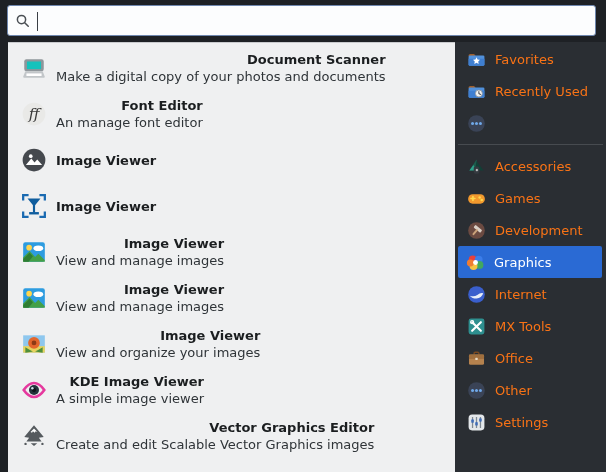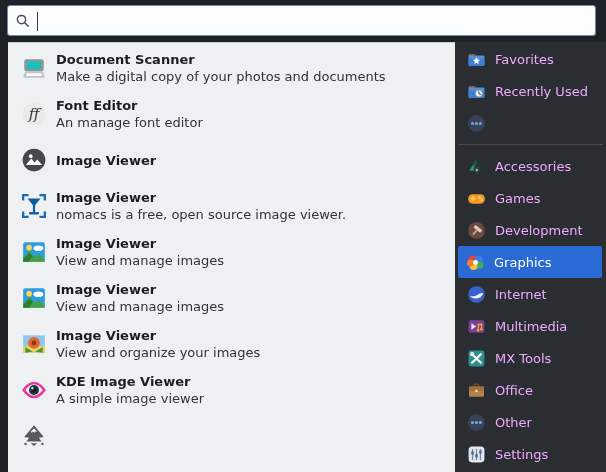--- a/index.html
+++ b/index.html
@@ -21,35 +21,35 @@
     flex:1;height:100%;border:none;outline:none;background:transparent;
     font:13px "DejaVu Sans",sans-serif;color:#222;padding:0 4px;
   }
   .caret{position:absolute;left:29px;top:6px;width:1px;height:19px;background:#3a3f45;}
   
   .app-list{
     position:absolute;left:8px;top:42px;width:447px;height:430px;
     background:#eff0f1;box-sizing:border-box;padding-top:2px;
     border-top:1px solid #c9cbce;
   }
-  .app-row{height:46px;display:flex;align-items:center;padding-left:13px;box-sizing:border-box;}
+  .app-row{height:46px;display:flex;align-items:center;padding-left:13px;box-sizing:border-box;text-align:right;}
   .app-icon{width:26px;height:26px;flex:0 0 auto;margin-right:9px;}
   .app-icon svg{width:26px;height:26px;display:block;}
   .app-text{display:flex;flex-direction:column;justify-content:center;}
   .app-title{font-size:13px;font-weight:bold;color:#1b1e20;line-height:17px;white-space:nowrap;}
   .app-desc{font-size:13px;color:#2f3438;line-height:17px;white-space:nowrap;}
   
   .sidebar{
     position:absolute;left:455px;top:42px;width:151px;height:430px;
     background:#2a2e33;box-sizing:border-box;padding-top:1px;
   }
   .side-row{
     height:32px;display:flex;align-items:center;
     margin:0 4px 0 3px;padding-left:9px;border-radius:2px;
-    color:#f0abfc;font-size:13px;white-space:nowrap;
+    color:#f97316;font-size:13px;white-space:nowrap;
   }
   .side-row.selected{background:#2a6ad4;color:#ffffff;padding-left:8px;}
   .side-icon{width:19px;height:19px;flex:0 0 auto;margin-right:9px;}
   .side-icon svg{width:19px;height:19px;display:block;}
   .side-sep{height:1px;background:#474b50;margin:5px 3px 5px 3px;}
 </style>
 </head>
 <body>
 
 <div class="search-bar">
@@ -113,21 +113,20 @@
           </g>
           <g fill="#0f5d9e">
             <path d="M6 5 H18 L12 12.5 Z"></path>
             <rect x="11" y="10" width="2" height="8"></rect>
             <rect x="7.5" y="17.6" width="9" height="2.2"></rect>
           </g>
         </svg>
       </span>
     <div class="app-text">
       <div class="app-title">Image Viewer</div>
-      <div class="app-desc">nomacs is a free, open source image viewer.</div>
     </div>
   </div>
     <div class="app-row">
     <span class="app-icon">
         <svg viewBox="0 0 24 24">
           <rect x="2" y="3" width="20" height="18" rx="2" fill="#2d9ce0"></rect>
           <circle cx="7.5" cy="8" r="2.6" fill="#ffd54c"></circle>
           <ellipse cx="16" cy="8.5" rx="4.5" ry="2.6" fill="#ffffff"></ellipse>
           <path d="M2 21 L2 17 L8 11 L13 16.5 L16 13.5 L22 19.5 L22 21 Z" fill="#43a047"></path>
           <path d="M2 21 L2 18.5 L7.9 12.8 L11 16 L7 21 Z" fill="#2e7d32"></path>
@@ -186,20 +185,24 @@
     <div class="app-row">
     <span class="app-icon">
         <svg viewBox="0 0 24 24">
           <path d="M12 2 L21 13 L16.5 13.6 L19 17 L5 17 L7.5 13.6 L3 13 Z" fill="#555a5e"></path>
           <path d="M8.8 8.2 L12 5 L15.2 8.2 L13.5 7.6 L12.7 9 L11 7.6 L10.2 9 Z" fill="#ffffff"></path>
           <path d="M9 18.6 L15 18.6 L12 21.2 Z" fill="#555a5e"></path>
           <circle cx="4.2" cy="19.3" r="1.1" fill="#555a5e"></circle>
           <circle cx="19.8" cy="19.3" r="1.1" fill="#555a5e"></circle>
         </svg>
       </span>
+    <div class="app-text">
+      <div class="app-title">Vector Graphics Editor</div>
+      <div class="app-desc">Create and edit Scalable Vector Graphics images</div>
+    </div>
   </div>
   </div>
 
 <div class="sidebar">
     <div class="side-row">
     <span class="side-icon">
         <svg viewBox="0 0 24 24">
           <path d="M2 7 Q2 5 4 5 L9 5 L11 7.5 L2 7.5 Z" fill="#a05f2c"></path>
           <rect x="2" y="7" width="20" height="13" rx="1.6" fill="#5191dc"></rect>
           <path d="M2 11 h20 v7 q0 2 -2 2 h-16 q-2 0 -2 -2 Z" fill="#3f7fd1"></path>
@@ -284,36 +287,20 @@
         <svg viewBox="0 0 24 24">
           <circle cx="12" cy="12" r="10.5" fill="#3a5fcd"></circle>
           <path d="M3.5 13.5 Q9 15.5 13 12.5 Q17 9.5 20.5 10.5 Q18.5 16.5 12 17.2 Q6.5 17.2 3.5 13.5 Z" fill="#e8eef8"></path>
         </svg>
       </span>
     <span class="side-label">Internet</span>
   </div>
     <div class="side-row">
     <span class="side-icon">
         <svg viewBox="0 0 24 24">
-          <rect x="2" y="4" width="20" height="16" rx="3" fill="#7b3f98"></rect>
-          <path d="M5.5 8 L11.5 12 L5.5 16 Z" fill="#ece6f0"></path>
-          <g fill="#f5a623">
-            <rect x="13.6" y="9.8" width="1.6" height="7"></rect>
-            <rect x="17.6" y="8.4" width="1.6" height="7"></rect>
-            <rect x="13.6" y="8.4" width="5.6" height="2"></rect>
-            <circle cx="13.9" cy="16.9" r="1.6"></circle>
-            <circle cx="17.9" cy="15.4" r="1.6"></circle>
-          </g>
-        </svg>
-      </span>
-    <span class="side-label">Multimedia</span>
-  </div>
-    <div class="side-row">
-    <span class="side-icon">
-        <svg viewBox="0 0 24 24">
           <rect x="2" y="2" width="20" height="20" rx="3" fill="#2e8f8f"></rect>
           <g stroke="#ffffff" stroke-width="2.7" stroke-linecap="round">
             <path d="M6.5 6.5 L17.5 17.5"></path>
             <path d="M17.5 6.5 L6.5 17.5"></path>
           </g>
           <circle cx="6.5" cy="6.5" r="2" fill="none" stroke="#ffffff" stroke-width="1.4"></circle>
         </svg>
       </span>
     <span class="side-label">MX Tools</span>
   </div>

